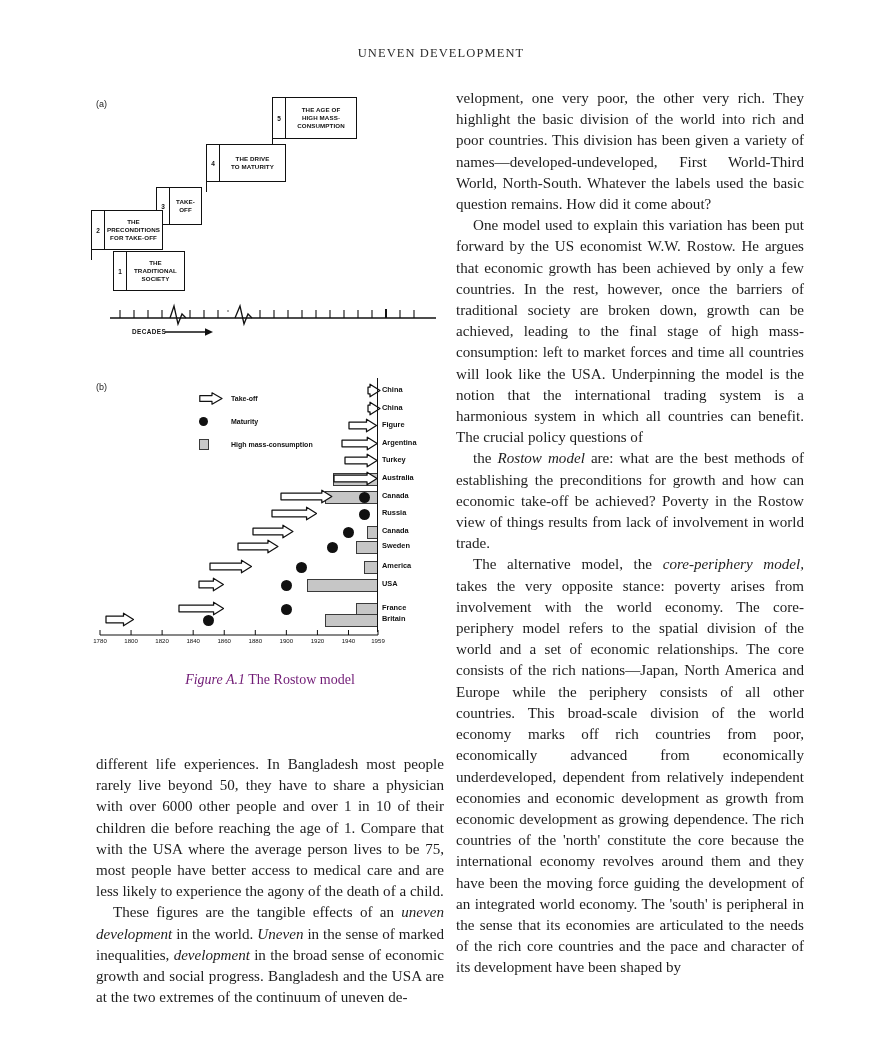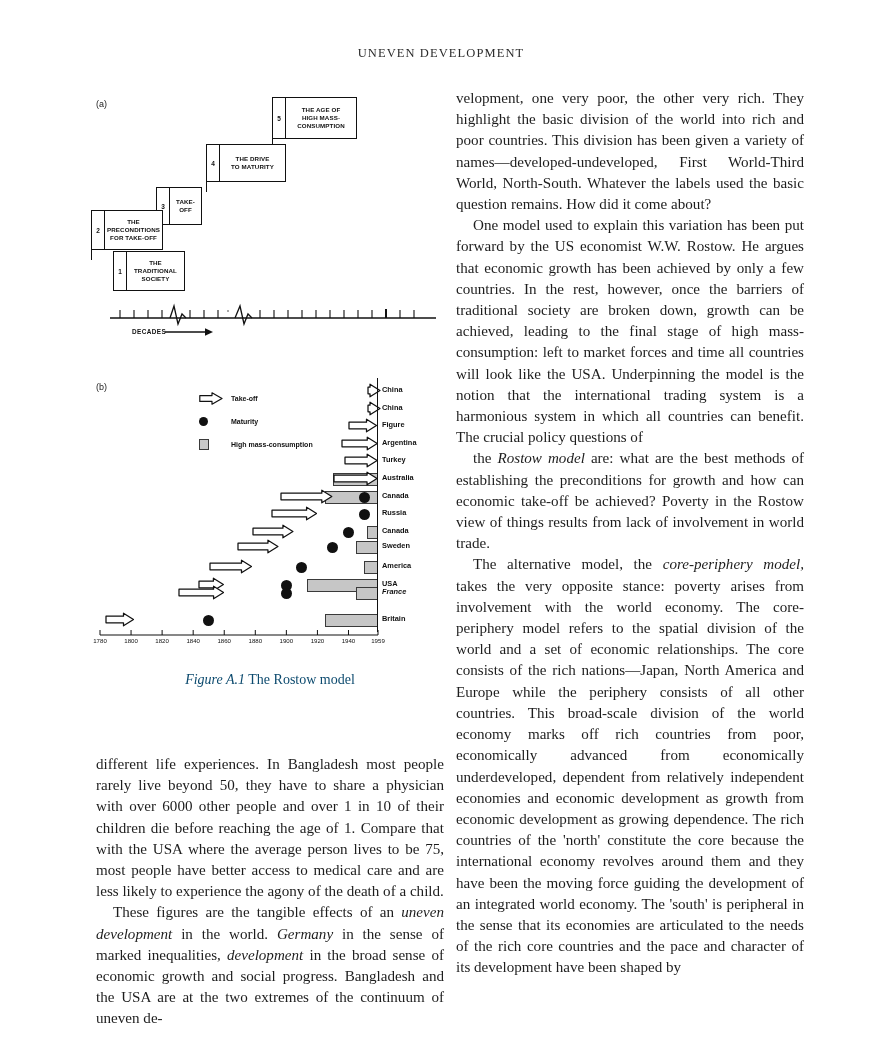--- a/index.html
+++ b/index.html
@@ -215,21 +215,21 @@
   }
 
   .fig-caption {
     position: absolute;
     left: 96px;
     top: 672px;
     width: 348px;
     text-align: center;
     font-family: "Liberation Serif", serif;
     font-size: 14px;
-    color: #0c4a6e;
+    color: #701a75;
   }
   .fig-caption i { font-style: italic; }
 
   .col-left-lower {
     position: absolute;
     left: 96px;
     top: 754px;
     width: 348px;
   }
 </style>
@@ -422,21 +422,21 @@
         <span class="cname">America</span>
       </div>
       <div class="crow" style="top: 197.6px;">
         <div class="hmc" style="left: 210.559px; width: 71.4413px;"></div>
         <div class="arrow" style="left: 101.844px;"><svg width="26.402234636871498" height="15" viewBox="0 0 26.402234636871498 15">
             <polygon points="1,4.2 15.402234636871498,4.2 15.402234636871498,1.2 25.402234636871498,7.5 15.402234636871498,13.8 15.402234636871498,10.8 1,10.8" fill="#fff" stroke="#111" stroke-width="1.25" stroke-linejoin="round"></polygon>
           </svg></div>
         <div class="mat" style="left: 184.869px;"></div>
         <span class="cname">USA</span>
       </div>
-      <div class="crow" style="top: 206px; font-style: italic;">
+      <div class="crow" style="top: 222px;">
         <div class="hmc" style="left: 260.257px; width: 21.743px;"></div>
         <div class="arrow" style="left: 81.6536px;"><svg width="46.592178770949715" height="15" viewBox="0 0 46.592178770949715 15">
             <polygon points="1,4.2 35.592178770949715,4.2 35.592178770949715,1.2 45.592178770949715,7.5 35.592178770949715,13.8 35.592178770949715,10.8 1,10.8" fill="#fff" stroke="#111" stroke-width="1.25" stroke-linejoin="round"></polygon>
           </svg></div>
         <div class="mat" style="left: 184.869px;"></div>
         <span class="cname">France</span>
       </div>
       <div class="crow" style="top: 232.8px;">
         <div class="hmc" style="left: 229.196px; width: 52.8045px;"></div>
         <div class="arrow" style="left: 8.65922px;"><svg width="29.508379888268156" height="15" viewBox="0 0 29.508379888268156 15">
@@ -479,21 +479,21 @@
   </div>
 </div>
 
 <div class="fig-caption">
   <i>Figure A.1</i><span> The Rostow model</span>
 </div>
 
 <div class="col-left-lower">
   <p class="para">different life experiences. In Bangladesh most people rarely live beyond 50, they have to share a physician with over 6000 other people and over 1 in 10 of their children die before reaching the age of 1. Compare that with the USA where the average person lives to be 75, most people have better access to medical care and are less likely to experience the agony of the death of a child.</p>
   <p class="para">
-    <span>These figures are the tangible effects of an </span><i>uneven development</i><span> in the world. </span><i>Germany</i><span> in the sense of marked inequalities, </span><i>development</i><span> in the broad sense of economic growth and social progress. Bangladesh and the USA are at the two extremes of the continuum of uneven de-</span>
+    <span>These figures are the tangible effects of an </span><i>uneven development</i><span> in the world. </span><i>Uneven</i><span> in the sense of marked inequalities, </span><i>development</i><span> in the broad sense of economic growth and social progress. Bangladesh and the USA are at the two extremes of the continuum of uneven de-</span>
   </p>
 </div>
 
 <div class="col-right">
   <p class="para">velopment, one very poor, the other very rich. They highlight the basic division of the world into rich and poor countries. This division has been given a variety of names—developed-undeveloped, First World-Third World, North-South. Whatever the labels used the basic question remains. How did it come about?</p>
   <p class="para">One model used to explain this variation has been put forward by the US economist W.W. Rostow. He argues that economic growth has been achieved by only a few countries. In the rest, however, once the barriers of traditional society are broken down, growth can be achieved, leading to the final stage of high mass-consumption: left to market forces and time all countries will look like the USA. Underpinning the model is the notion that the international trading system is a harmonious system in which all countries can benefit. The crucial policy questions of</p>
   <p class="para">
     <span>the </span><i>Rostow model</i><span> are: what are the best methods of establishing the preconditions for growth and how can economic take-off be achieved? Poverty in the Rostow view of things results from lack of involvement in world trade.</span>
   </p>
   <p class="para">

